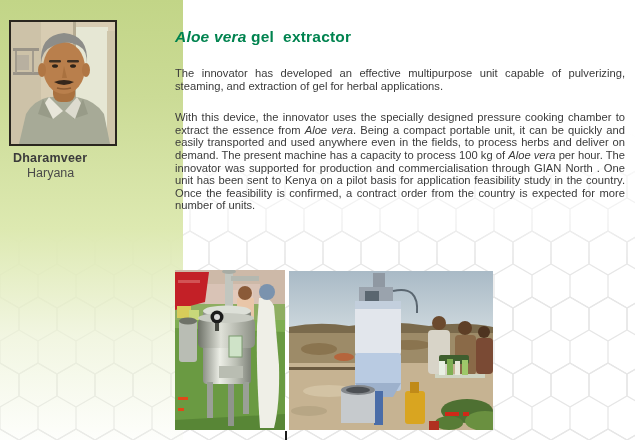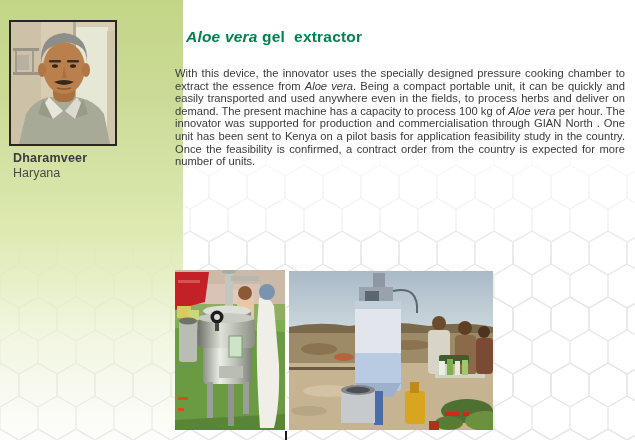--- a/index.html
+++ b/index.html
@@ -25,29 +25,29 @@
   .portrait-frame {
     position:absolute; left:9px; top:20px; width:104px; height:122px;
     border:2px solid #2a261f; background:#d8ccb2;
   }
   .portrait-frame svg { display:block; width:100%; height:100%; }
   .innovator-name {
     position:absolute; left:13px; top:151px;
     font-size:12.5px; font-weight:700; color:#3b3b3b; letter-spacing:0.2px;
   }
   .innovator-region {
-    position:absolute; left:13px; top:166px;
+    position:absolute; left:27px; top:166px;
     font-size:12.5px; color:#4a4a4a;
   }
   
   .content { position:absolute; left:175px; top:0; width:450px; height:440px; }
   .title {
     position:absolute; left:0; top:18px;
     font-size:15.5px; font-weight:700; color:#00834f;
-    letter-spacing:0.2px; white-space:pre-wrap;margin-left:11px;
+    letter-spacing:0.2px; white-space:pre-wrap;
   }
   .body-text { position:absolute; left:0; top:67px; width:450px; }
   .para {
     font-size:11.2px; line-height:12.6px; text-align:justify;
     color:#3a3a3a; margin:0 0 19px;
   }
   .it { font-style:italic; }
   .photo-left  { position:absolute; left:0;    top:270px; width:110px; height:160px; }
   .photo-right { position:absolute; left:114px; top:271px; width:204px; height:159px; }
   .photo-left svg, .photo-right svg { display:block; width:100%; height:100%; }
@@ -108,20 +108,21 @@
       </svg>
     </div>
     <div class="innovator-name">Dharamveer</div>
     <div class="innovator-region">Haryana</div>
   </div>
 
   <div class="content">
     <h1 class="title"><span class="it">Aloe vera</span><span> gel  extractor</span></h1>
 
     <div class="body-text">
+      <p class="para"><span>The innovator has developed an effective multipurpose unit capable of pulverizing, steaming, and extraction of gel for herbal applications.</span></p>
       <p class="para"><span>With this device, the innovator uses the specially designed pressure cooking chamber to extract the essence from </span><span class="it">Aloe vera</span><span>.  Being a compact portable unit, it can be quickly and easily transported  and used anywhere even in the fields, to process herbs and deliver on demand. The present machine has a capacity to process 100 kg of </span><span class="it">Aloe vera</span><span> per hour. The innovator was supported for production and commercialisation through GIAN North . One unit has been sent to Kenya on a pilot basis for application feasibility study in the country. Once the feasibility is confirmed, a contract order from the country is expected for more number of units.</span></p>
     </div>
 
     <div class="photo-left">
       <svg viewBox="0 0 110 160" preserveAspectRatio="none" xmlns="http://www.w3.org/2000/svg">
         <defs>
           <linearGradient id="steelA" x1="0" y1="0" x2="1" y2="0">
             <stop offset="0" stop-color="#8d9188"></stop>
               <stop offset="0.35" stop-color="#eceee6"></stop>
             <stop offset="0.7" stop-color="#b9bdb2"></stop>

